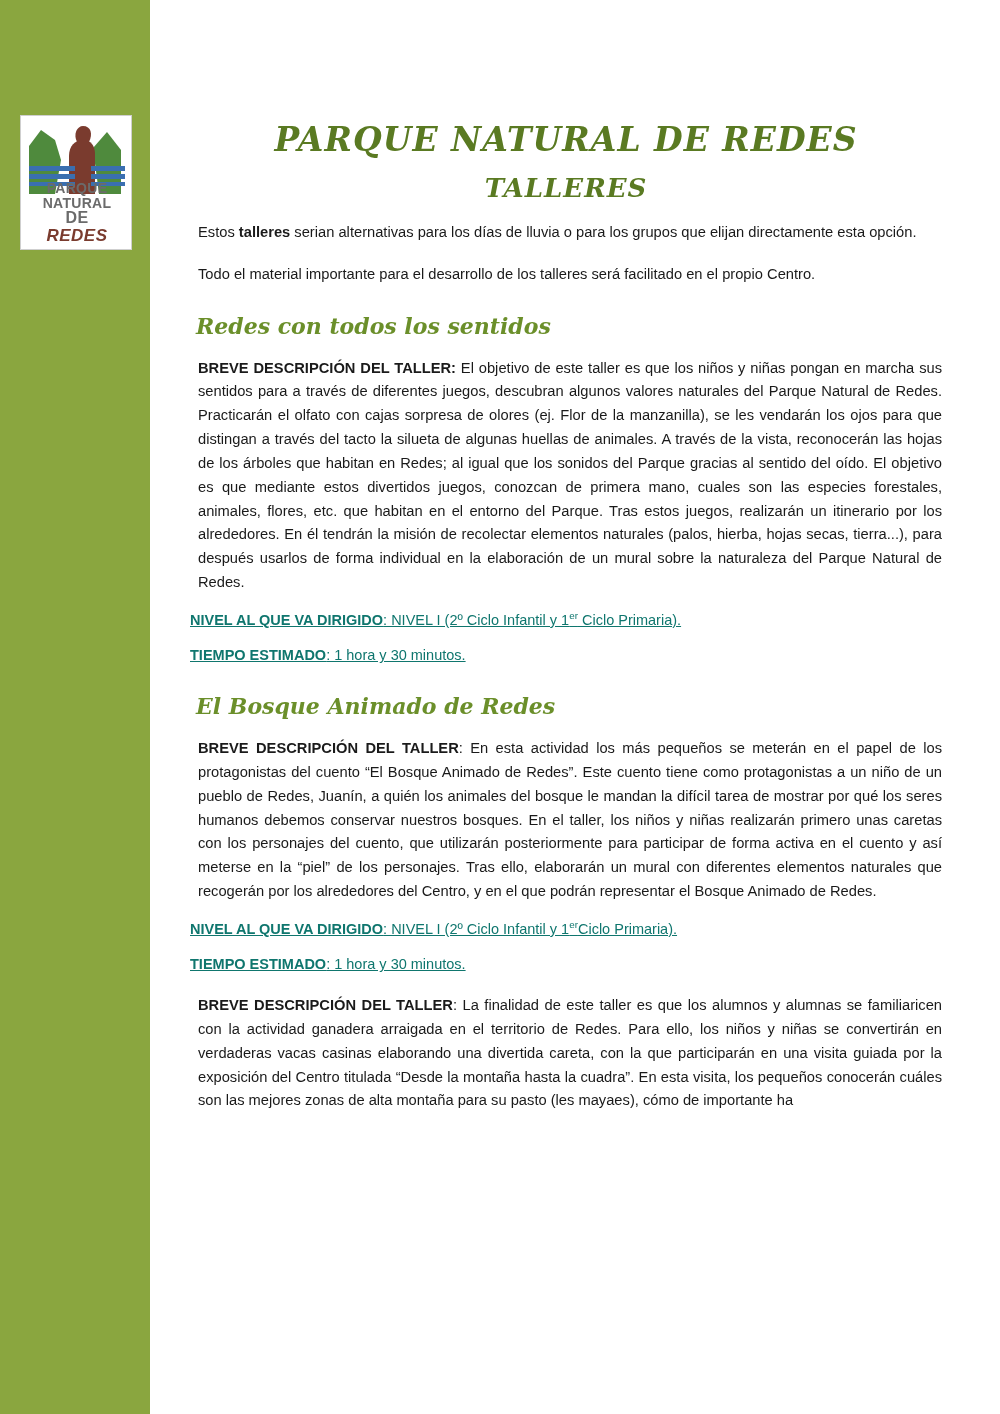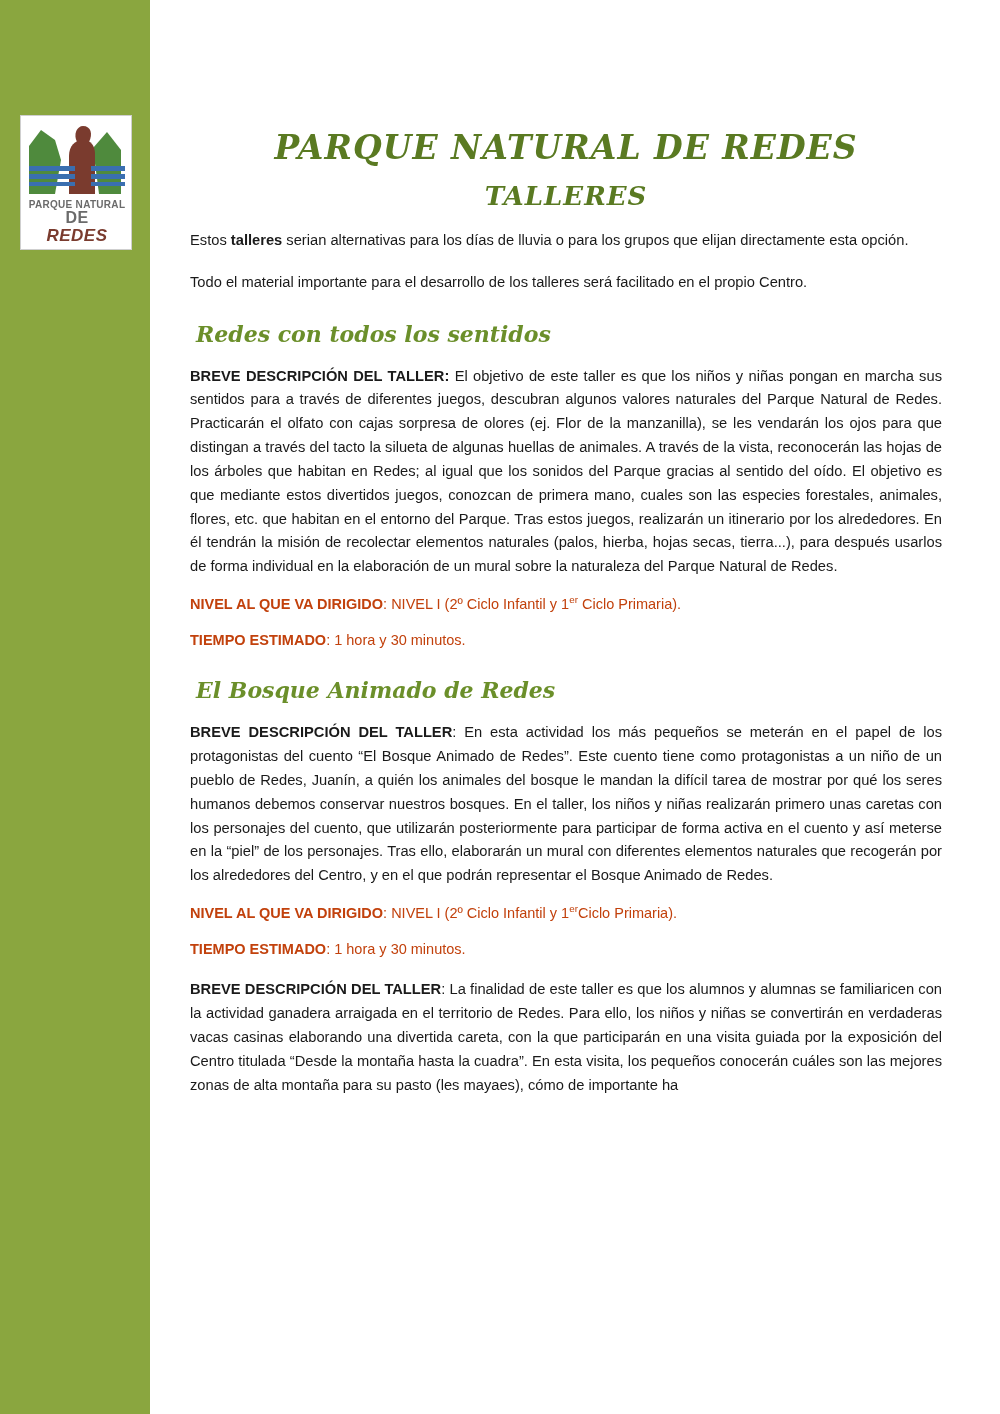--- a/index.html
+++ b/index.html
@@ -46,21 +46,21 @@
   .logo-text {
     position: absolute;
     left: 0;
     bottom: 4px;
     width: 112px;
     text-align: center;
     line-height: 1.05;
   }
   .logo-text .l1 {
     display: block;
-    font-size: 10px;
+    font-size: 14px;
     font-weight: bold;
     color: #6b6b6b;
     letter-spacing: 0.3px;
   }
   .logo-text .l2 {
     display: block;
     font-size: 16px;
     font-weight: bold;
     color: #6b6b6b;
     letter-spacing: 0.3px;
@@ -71,21 +71,21 @@
     font-weight: bold;
     color: #7a3b2e;
     letter-spacing: 0.5px;
     font-style: italic;
   }
 
   
   .content {
     position: absolute;
     left: 190px;
-    top: 16px;
+    top: 8px;
     width: 752px;
   }
 
   .doc-title {
     margin: 112px 0 0 0;
     text-align: center;
     font-family: "DejaVu Serif", serif;
     font-style: italic;
     font-weight: bold;
     font-size: 33px;
@@ -97,21 +97,21 @@
     text-align: center;
     font-family: "DejaVu Serif", serif;
     font-style: italic;
     font-weight: bold;
     font-size: 26px;
     color: #5a7a22;
     letter-spacing: 1px;
   }
 
   .para {
-    margin: 18px 0 0 0;
+    margin: 18px 0 0 8px;
     font-size: 14.7px;
     line-height: 1.62;
     color: #1a1a1a;
     text-align: justify;
   }
   .para.just {
     text-align: justify;
   }
   .para b {
     font-weight: bold;
@@ -122,22 +122,23 @@
     font-family: "DejaVu Serif", serif;
     font-style: italic;
     font-weight: bold;
     font-size: 22px;
     color: #6b8f2a;
   }
 
   .meta {
     margin: 14px 0 0 0;
     font-size: 14.5px;
-    color: #c2410c;
+    color: #0f766e;
     line-height: 1.5;
+    text-decoration: underline;
   }
   .meta .lbl {
     font-weight: bold;
   }
   sup {
     font-size: 0.68em;
     vertical-align: super;
   }
 </style>
 </head>

